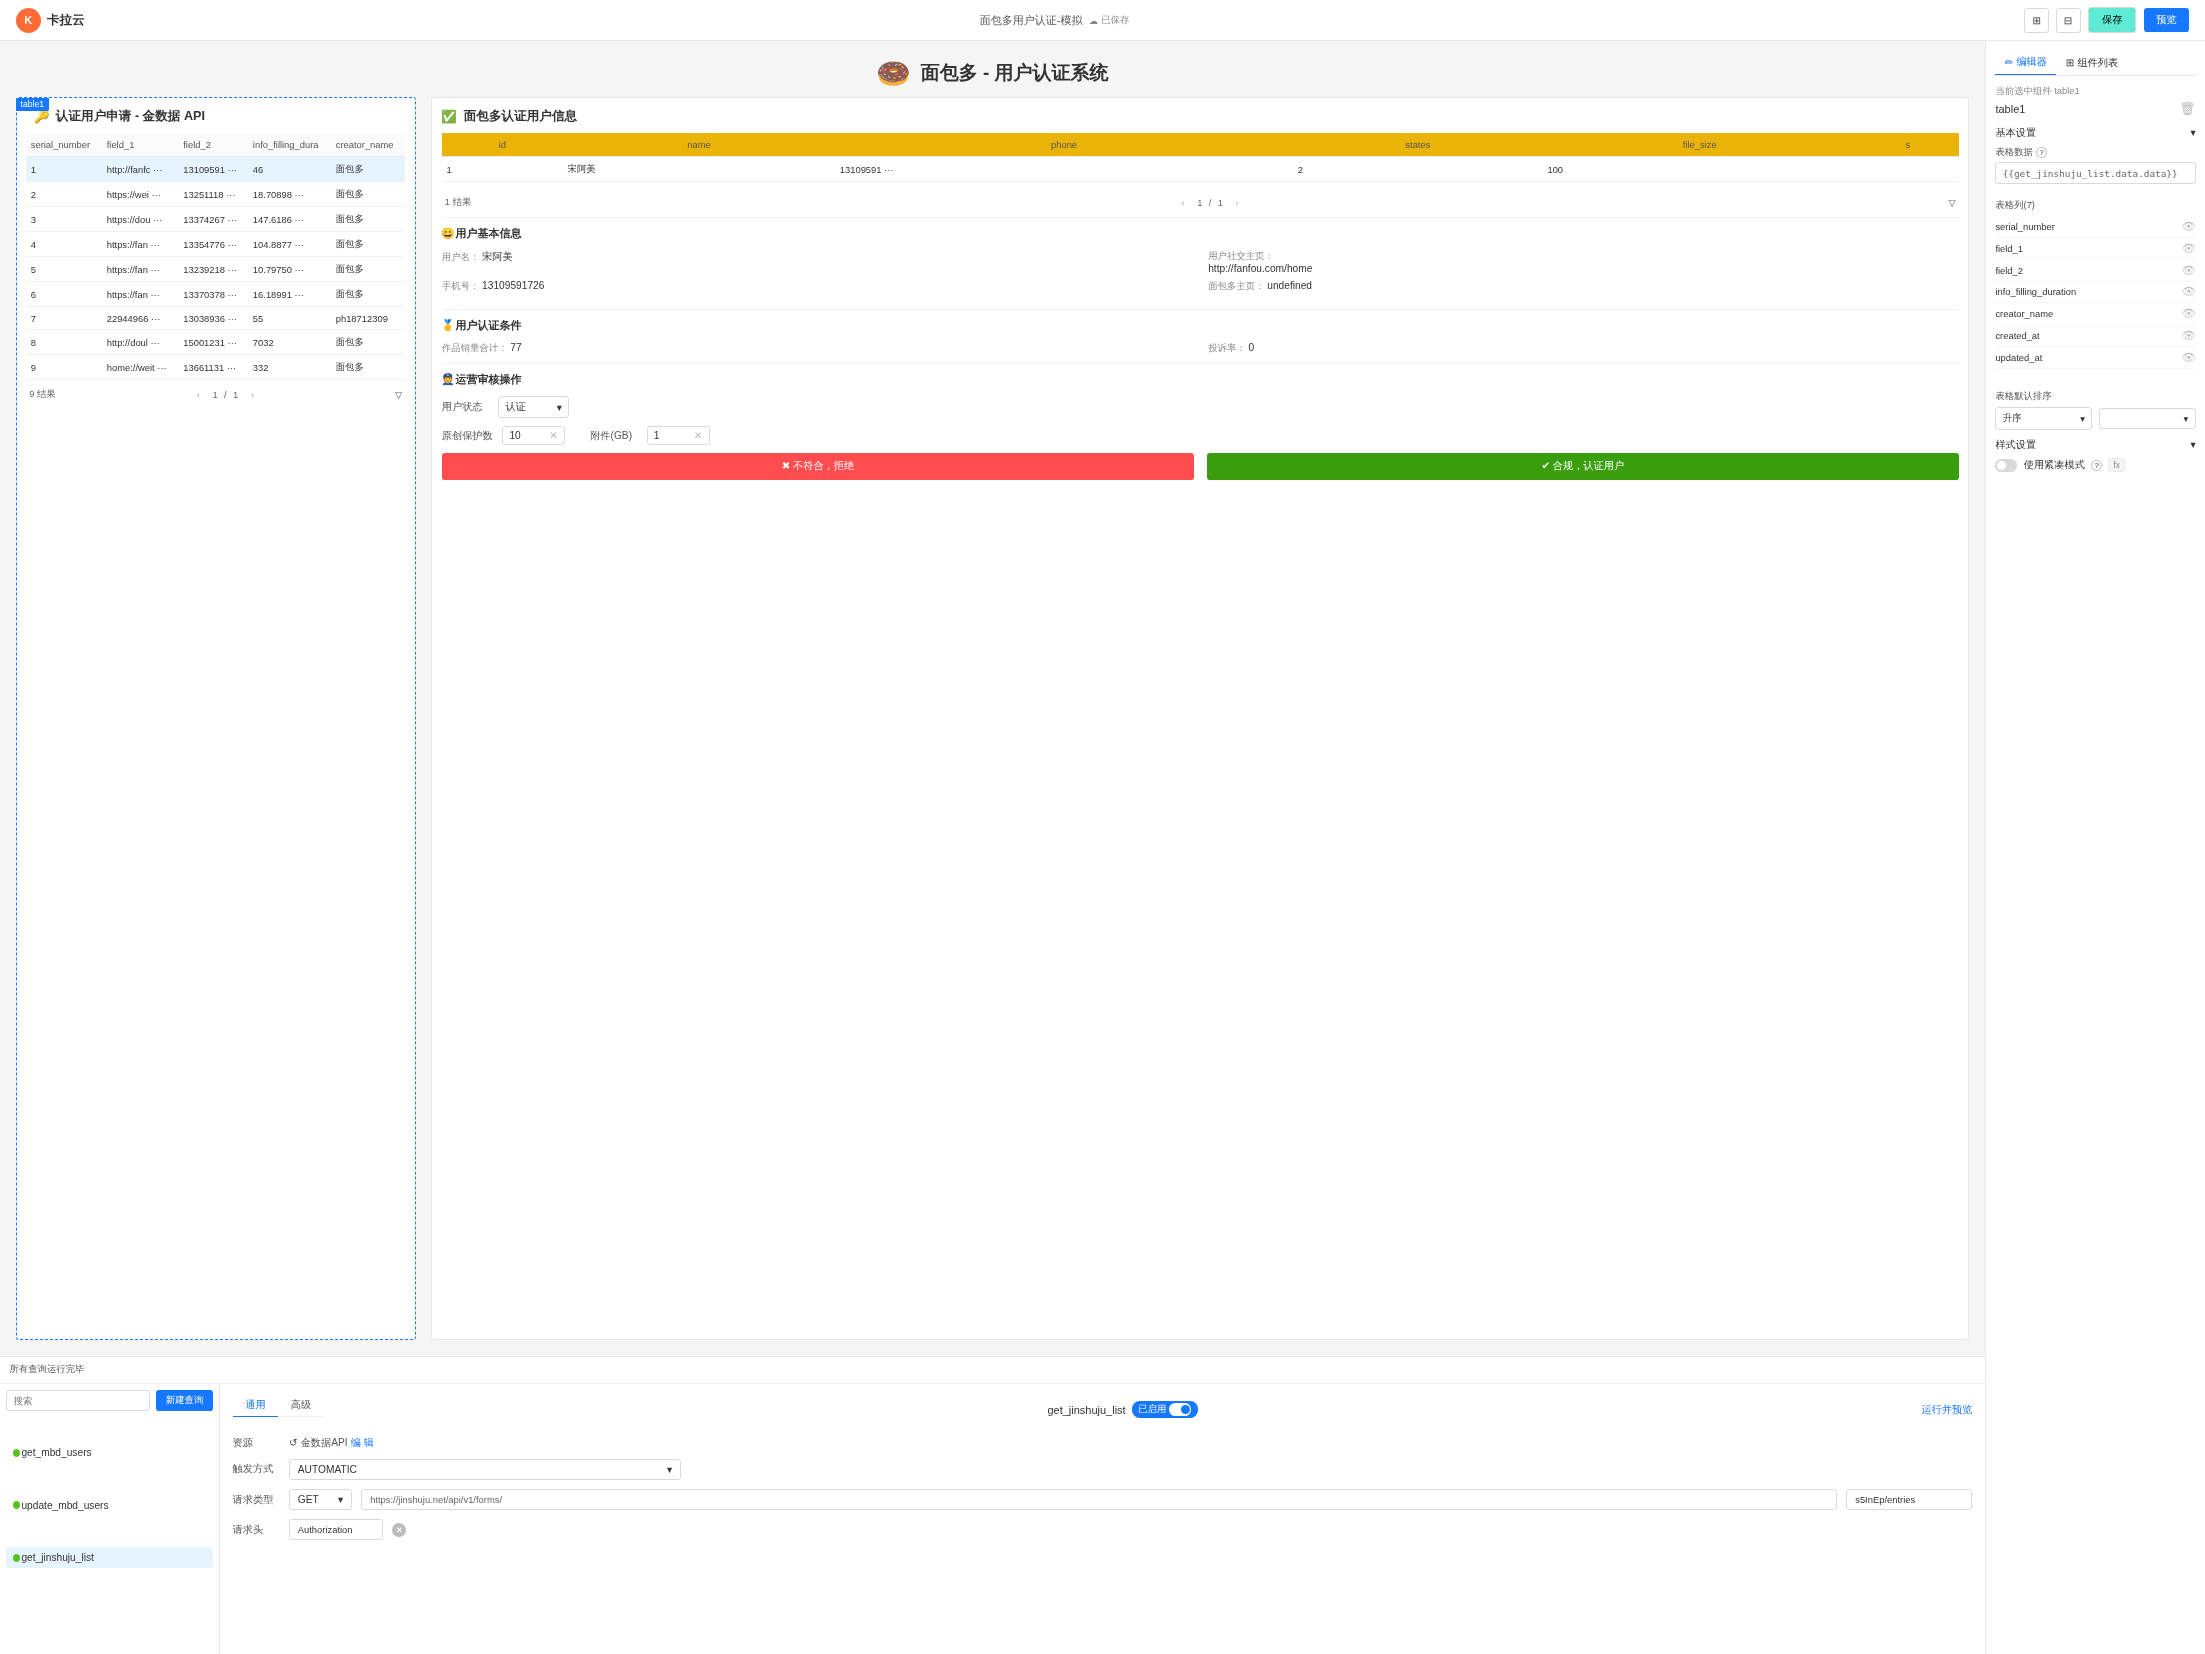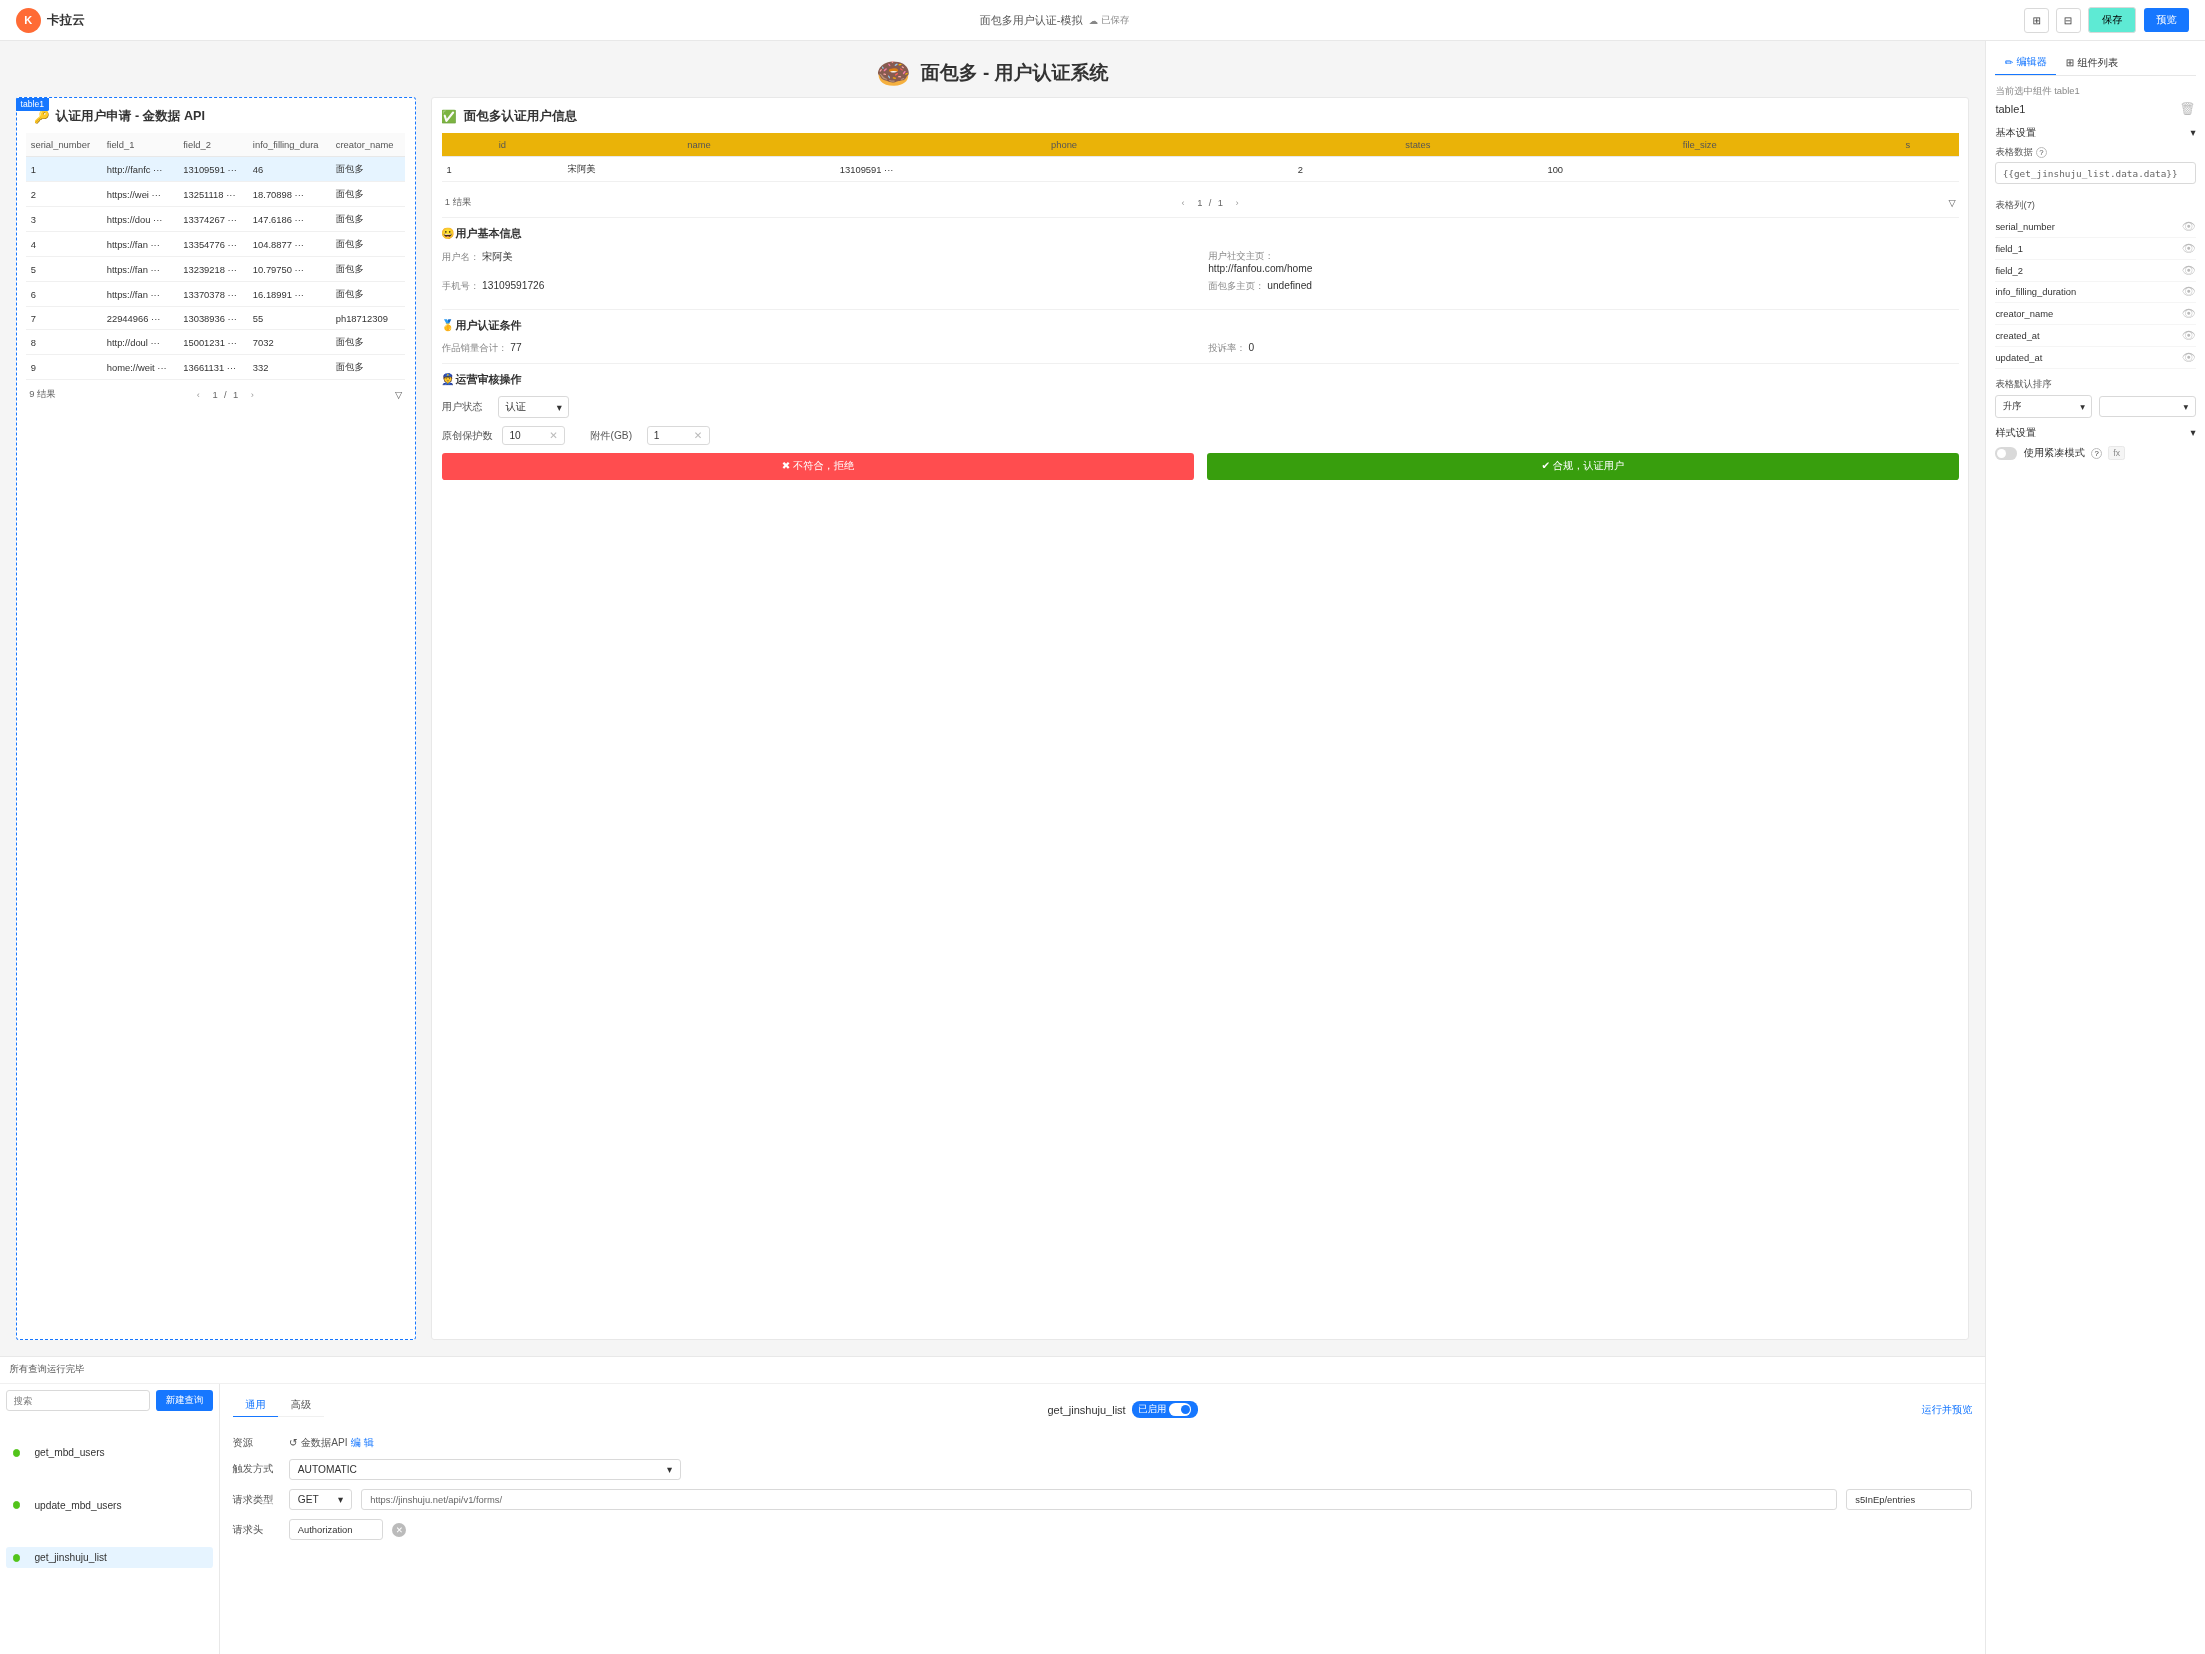--- a/index.html
+++ b/index.html
@@ -81,21 +81,21 @@
     
     .bottom-panel { height: 298px; background: #fff; border-top: 0.8px solid #e8e8e8; display: flex; flex-direction: column; }
     .queries-all { padding: 6.3px 9.4px; font-size: 9.4px; color: #555; border-bottom: 0.8px solid #f0f0f0; }
     .bottom-content { display: flex; flex: 1; overflow: hidden; }
 
     
     .query-sidebar { width: 220px; border-right: 0.8px solid #e8e8e8; padding: 6.3px; }
     .search-bar { display: flex; gap: 6.3px; margin-bottom: 7.8px; }
     .search-input { flex: 1; border: 0.8px solid #d9d9d9; border-radius: 3.1px; padding: 3.9px 6.3px; font-size: 9.4px; }
     .btn-new-query { padding: 3.9px 9.4px; background: #1677ff; color: white; border: none; border-radius: 3.1px; font-size: 9.4px; cursor: pointer; white-space: nowrap; }
-    .query-item { padding: 4.7px 6.3px; border-radius: 3.1px; cursor: pointer; display: flex; align-items: center; gap: 14px; font-size: 10.2px; margin-top: 32px; }
+    .query-item { padding: 4.7px 6.3px; border-radius: 3.1px; cursor: pointer; display: flex; align-items: center; gap: 1px; font-size: 10.2px; margin-top: 32px; }
     .query-item.active { background: #e6f4ff; }
     .query-dot { width: 7.8px; height: 7.8px; border-radius: 50%; background: #52c41a; border: 1.6px solid #52c41a; flex-shrink: 0; }
 
     
     .query-config { flex: 1; padding: 9.4px 12.6px; overflow-y: auto; }
     .query-config-header { display: flex; align-items: center; justify-content: space-between; margin-bottom: 9.4px; }
     .tabs { display: flex; gap: 0; border-bottom: 1.6px solid #f0f0f0; margin-bottom: 9.4px; }
     .tab { padding: 4.7px 12.6px; cursor: pointer; font-size: 10.2px; color: #555; border-bottom: 1.6px solid transparent; margin-bottom: -1.6px; }
     .tab.active { color: #1677ff; border-bottom-color: #1677ff; }
     .query-name-badge { display: flex; align-items: center; gap: 6.3px; }
@@ -519,21 +519,21 @@
         <div class="column-item">
           <span class="column-name">created_at</span>
           <span class="eye-icon">👁</span>
         </div>
         <div class="column-item">
           <span class="column-name">updated_at</span>
           <span class="eye-icon">👁</span>
         </div>
       </div>
 
-    <div style="margin-top:9px;font-family:Liberation Serif, serif;">
+    <div style="margin-top:21px;font-family:Liberation Serif, serif;">
       <div style="font-size:9.4px; color:#555; margin-bottom:4.7px;">表格默认排序</div>
       <div class="sort-row">
         <div class="sort-select">
           <span>升序</span>
           <span>▾</span>
         </div>
         <div class="sort-select">
           <span></span>
           <span>▾</span>
         </div>

